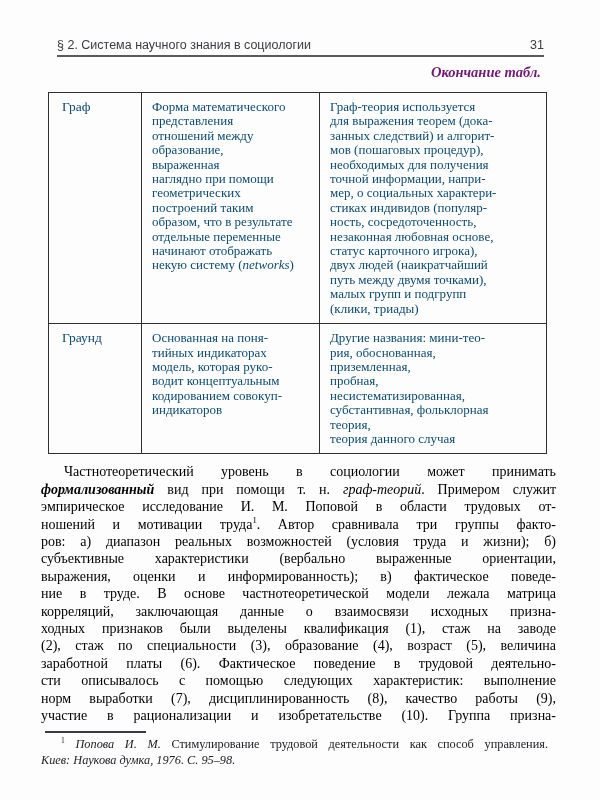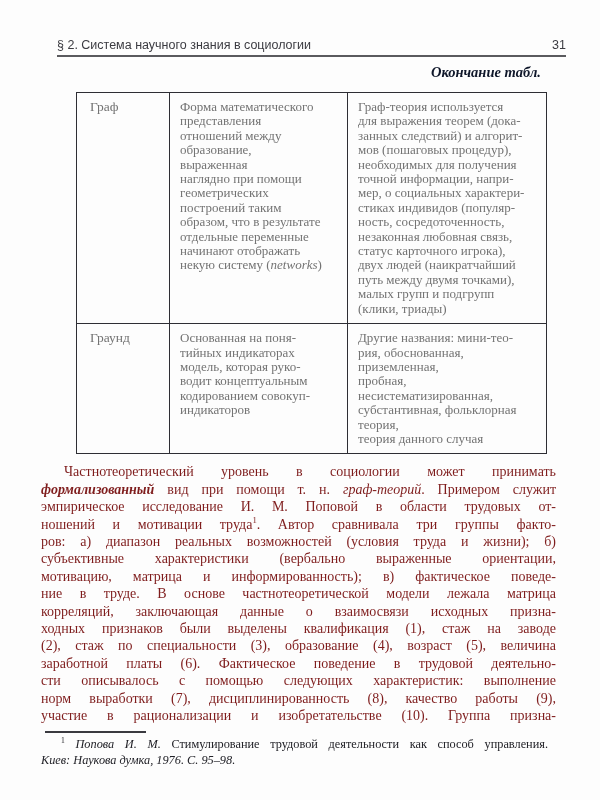--- a/index.html
+++ b/index.html
@@ -8,42 +8,42 @@
     position: relative;
     width: 600px; height: 800px;
     background: #fdfdfd;
     overflow: hidden;
     font-family: "Liberation Serif", serif;
     color: #222228;
   }
   
   .header {
     display: flex; justify-content: space-between; align-items: flex-end;
-    margin: 38px 34px 0 57px;
+    margin: 38px 56px 0 57px;
     padding-bottom: 3px;
     border-bottom: 2px solid #5a5a5e;
     font-family: "Liberation Sans", sans-serif;
     font-size: 12.5px;
     color: #3b3b41;
   }
   .caption {
     margin: 7px 59px 0 0;
     text-align: right;
     font-weight: bold;
     font-style: italic;
     font-size: 14.5px;
-    color: #0f172a;
+    color: #701a75;
   }
   
   .dtable {
-    margin: 11px 53px 0 76px;
+    margin: 11px 53px 0 48px;
     border: 1.5px solid #2e2e34;
     font-size: 13px;
     line-height: 14.4px;
-    color: #737373;
+    color: #0c4a6e;
   }
   .t-row { display: flex; }
   .t-row + .t-row { border-top: 1.5px solid #2e2e34; }
   .t-term {
     flex: 0 0 93px;
     border-right: 1.5px solid #2e2e34;
     padding: 7px 4px 7px 13px;
     font-size: 13.5px;
   }
   .t-def {
@@ -59,21 +59,21 @@
   .ind { text-indent: 23px; }
   .footnote .ind { text-indent: 20px; }
   .s-i  { font-style: italic; }
   .s-bi { font-weight: bold; font-style: italic; }
   .s-sup { vertical-align: super; font-size: 0.62em; line-height: 0; }
   
   .bodytext {
     margin: 9px 44px 0 41px;
     font-size: 14px;
     line-height: 17.4px;
-    color: #7f1d1d;
+    color: #000000;
   }
   
   .fn-rule {
     margin: 7px 0 0 45px;
     width: 101px; height: 0;
     border-top: 2px solid #3a3a40;
   }
   .footnote {
     margin: 4px 52px 0 41px;
     font-size: 12.3px;
@@ -113,21 +113,21 @@
       <div class="t-desc rich">
           <div class="rl"><span>Граф-теория используется</span></div>
           <div class="rl"><span>для выражения теорем (дока-</span></div>
           <div class="rl"><span>занных следствий) и алгорит-</span></div>
           <div class="rl"><span>мов (пошаговых процедур),</span></div>
           <div class="rl"><span>необходимых для получения</span></div>
           <div class="rl"><span>точной информации, напри-</span></div>
           <div class="rl"><span>мер, о социальных характери-</span></div>
           <div class="rl"><span>стиках индивидов (популяр-</span></div>
           <div class="rl"><span>ность, сосредоточенность,</span></div>
-          <div class="rl"><span>незаконная любовная связь,</span></div>
+          <div class="rl"><span>незаконная любовная основе,</span></div>
           <div class="rl"><span>статус карточного игрока),</span></div>
           <div class="rl"><span>двух людей (наикратчайший</span></div>
           <div class="rl"><span>путь между двумя точками),</span></div>
           <div class="rl"><span>малых групп и подгрупп</span></div>
           <div class="rl"><span>(клики, триады)</span></div>
         </div>
     </div>
     <div class="t-row">
       <div class="t-term">Граунд</div>
       <div class="t-def rich">
@@ -151,21 +151,21 @@
     </div>
   </div>
 
   <div class="bodytext rich justify">
       <div class="rl ind"><span>Частнотеоретический уровень в социологии может принимать</span></div>
       <div class="rl"><span class="s-bi">формализованный</span><span> вид при помощи т. н. </span><span class="s-i">граф-теорий</span><span>. Примером служит</span></div>
       <div class="rl"><span>эмпирическое исследование И. М. Поповой в области трудовых от-</span></div>
       <div class="rl"><span>ношений и мотивации труда</span><span class="s-sup">1</span><span>. Автор сравнивала три группы факто-</span></div>
       <div class="rl"><span>ров: а) диапазон реальных возможностей (условия труда и жизни); б)</span></div>
       <div class="rl"><span>субъективные характеристики (вербально выраженные ориентации,</span></div>
-      <div class="rl"><span>мотивацию, матрица и информированность); в) фактическое поведе-</span></div>
+      <div class="rl"><span>выражения, оценки и информированность); в) фактическое поведе-</span></div>
       <div class="rl"><span>ние в труде. В основе частнотеоретической модели лежала матрица</span></div>
       <div class="rl"><span>корреляций, заключающая данные о взаимосвязи исходных призна-</span></div>
       <div class="rl"><span>ходных признаков были выделены квалификация (1), стаж на заводе</span></div>
       <div class="rl"><span>(2), стаж по специальности (3), образование (4), возраст (5), величина</span></div>
       <div class="rl"><span>заработной платы (6). Фактическое поведение в трудовой деятельно-</span></div>
       <div class="rl"><span>сти описывалось с помощью следующих характеристик: выполнение</span></div>
       <div class="rl"><span>норм выработки (7), дисциплинированность (8), качество работы (9),</span></div>
       <div class="rl"><span>участие в рационализации и изобретательстве (10). Группа призна-</span></div>
     </div>
 

